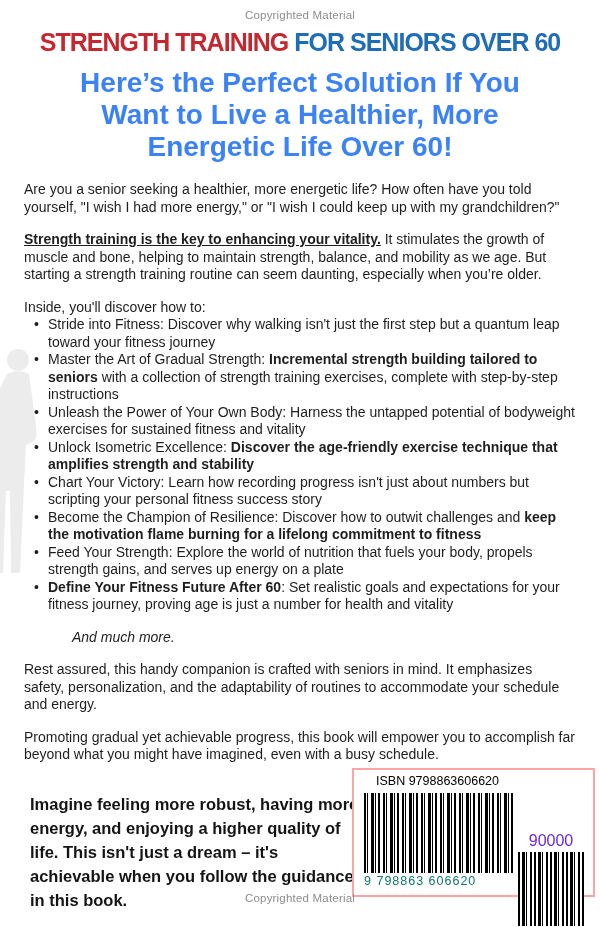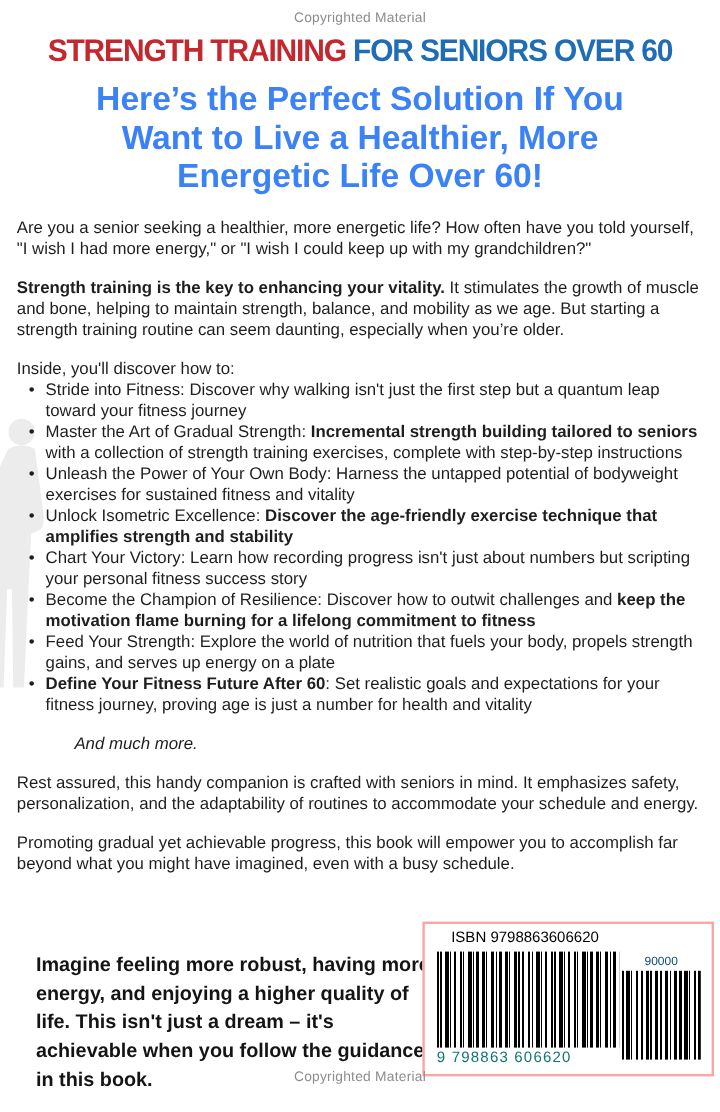--- a/index.html
+++ b/index.html
@@ -35,21 +35,21 @@
     text-align:center;
     font-size:28px;
     font-weight:800;
     line-height:32px;
     color:#3b82f6;
   }
   .content {
     position:relative;
     z-index:2;
     margin-top:18px;
-    padding:0 14px;
+    padding:0 24px;
     font-size:14px;
     line-height:17.5px;
     color:#1e1e1e;
   }
   .content p { margin-bottom:15px; }
   .list-intro { margin-bottom:0 !important; }
   ul.features {
     list-style:none;
     padding-left:10px;
     margin-bottom:15px;
@@ -119,23 +119,24 @@
     white-space:nowrap;
     color:#0f766e;
   }
   .addon-barcode {
     position:absolute;
     right:9px; top:26px;
     width:66px;
     text-align:center;
   }
   .addon-barcode .price-code {
-    font-size:10px;
+    font-size:16px;
     margin-bottom:2px;
-    color:#0c4a6e;
+    color:#6d28d9;
+    margin-top:36px;
   }
   .addon-barcode .bars {
     width:100%; height:74px;
     background:repeating-linear-gradient(90deg,
       #000 0 2px,#fff 2px 4px,#000 4px 7px,#fff 7px 8px,
       #000 8px 9px,#fff 9px 12px,#000 12px 14px,#fff 14px 16px);
   }
   .copyright-bottom {
     position:absolute;
     left:0; right:0; top:132px;
@@ -160,21 +161,21 @@
   <svg width="52" height="238" viewBox="0 0 52 238" xmlns="http://www.w3.org/2000/svg">
     <g fill="#ececec">
       <circle cx="24" cy="17" r="11"></circle>
       <path d="M13 31 q11 -6 22 0 l7 52 q2 14 -4 16 l-6 3 -2 40 -4 88 h-9 l-1 -82 h-4 l-3 82 h-9 l0 -92 -2 -38 -5 -3 q-6 -3 -4 -16 z"></path>
     </g>
   </svg>
 </div>
 
 <div class="content">
   <p><span>Are you a senior seeking a healthier, more energetic life? How often have you told yourself, "I wish I had more energy," or "I wish I could keep up with my grandchildren?"</span></p>
-  <p><span style="font-weight: 700;">Strength training is the key to enhancing your vitality.</span><span> It stimulates the growth of muscle and bone, helping to maintain strength, balance, and mobility as we age. But starting a strength training routine can seem daunting, especially when you’re older.</span></p>
+  <p><span style="font-weight: 700; text-decoration: underline;">Strength training is the key to enhancing your vitality.</span><span> It stimulates the growth of muscle and bone, helping to maintain strength, balance, and mobility as we age. But starting a strength training routine can seem daunting, especially when you’re older.</span></p>
 
   <p class="list-intro">Inside, you'll discover how to:</p>
   <ul class="features">
     <li><span>Stride into Fitness: Discover why walking isn't just the first step but a quantum leap toward your fitness journey</span></li>
     <li><span>Master the Art of Gradual Strength: </span><span style="font-weight: 700;">Incremental strength building tailored to seniors</span><span> with a collection of strength training exercises, complete with step-by-step instructions</span></li>
     <li><span>Unleash the Power of Your Own Body: Harness the untapped potential of bodyweight exercises for sustained fitness and vitality</span></li>
     <li><span>Unlock Isometric Excellence: </span><span style="font-weight: 700;">Discover the age-friendly exercise technique that amplifies strength and stability</span></li>
     <li><span>Chart Your Victory: Learn how recording progress isn't just about numbers but scripting your personal fitness success story</span></li>
     <li><span>Become the Champion of Resilience: Discover how to outwit challenges and </span><span style="font-weight: 700;">keep the motivation flame burning for a lifelong commitment to fitness</span></li>
     <li><span>Feed Your Strength: Explore the world of nutrition that fuels your body, propels strength gains, and serves up energy on a plate</span></li>

